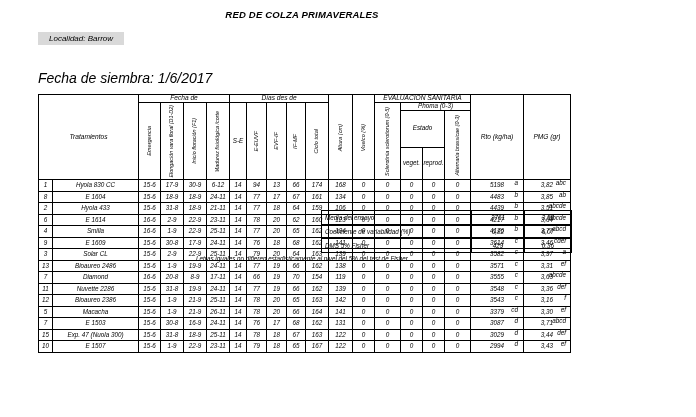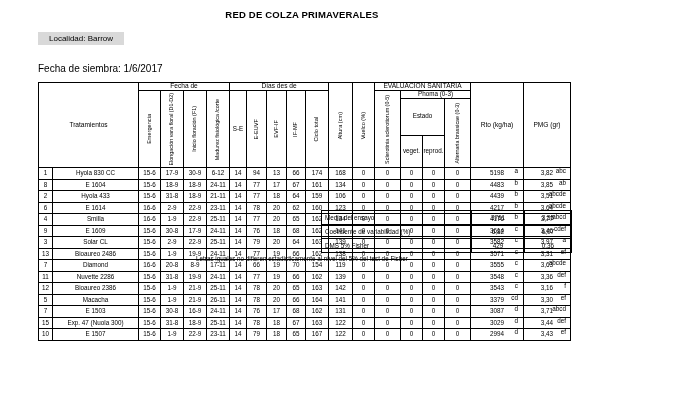--- a/index.html
+++ b/index.html
@@ -2,30 +2,30 @@
 <html><head>
 <meta charset="utf-8">
 <style>
   html,body{margin:0;padding:0;}
   body{
     width:696px;height:417px;background:#ffffff;
     font-family:"Liberation Sans", sans-serif;
     color:#000;
     -webkit-font-smoothing:antialiased;
   }
-  .page{position:relative;width:604px;height:417px;overflow:hidden;}
+  .page{position:relative;width:604px;height:417px;overflow:hidden;font-style:italic;}
   .doc-title{
     text-align:center;font-size:9.5px;font-weight:bold;
     margin-top:9px;letter-spacing:.2px;
   }
   .meta{margin:12px 0 0 38px;font-size:8px;}
   .meta .loc{
     display:inline-block;background:#d9d9d9;padding:2px 11px;border:0;
   }
-  .meta .fecha{display:block;margin-top:18px;font-size:10px;}
+  .meta .fecha{display:block;margin-top:25px;font-size:14px;}
   table.main{
     border-collapse:collapse;margin:8px 0 0 38px;
     font-size:6.3px;table-layout:fixed;
   }
   table.main th, table.main td{
     border:1px solid #000;padding:0;text-align:center;vertical-align:middle;
     line-height:1.05;
   }
   table.main th{font-weight:normal;}
   .hdr-group{font-size:6.6px;}

